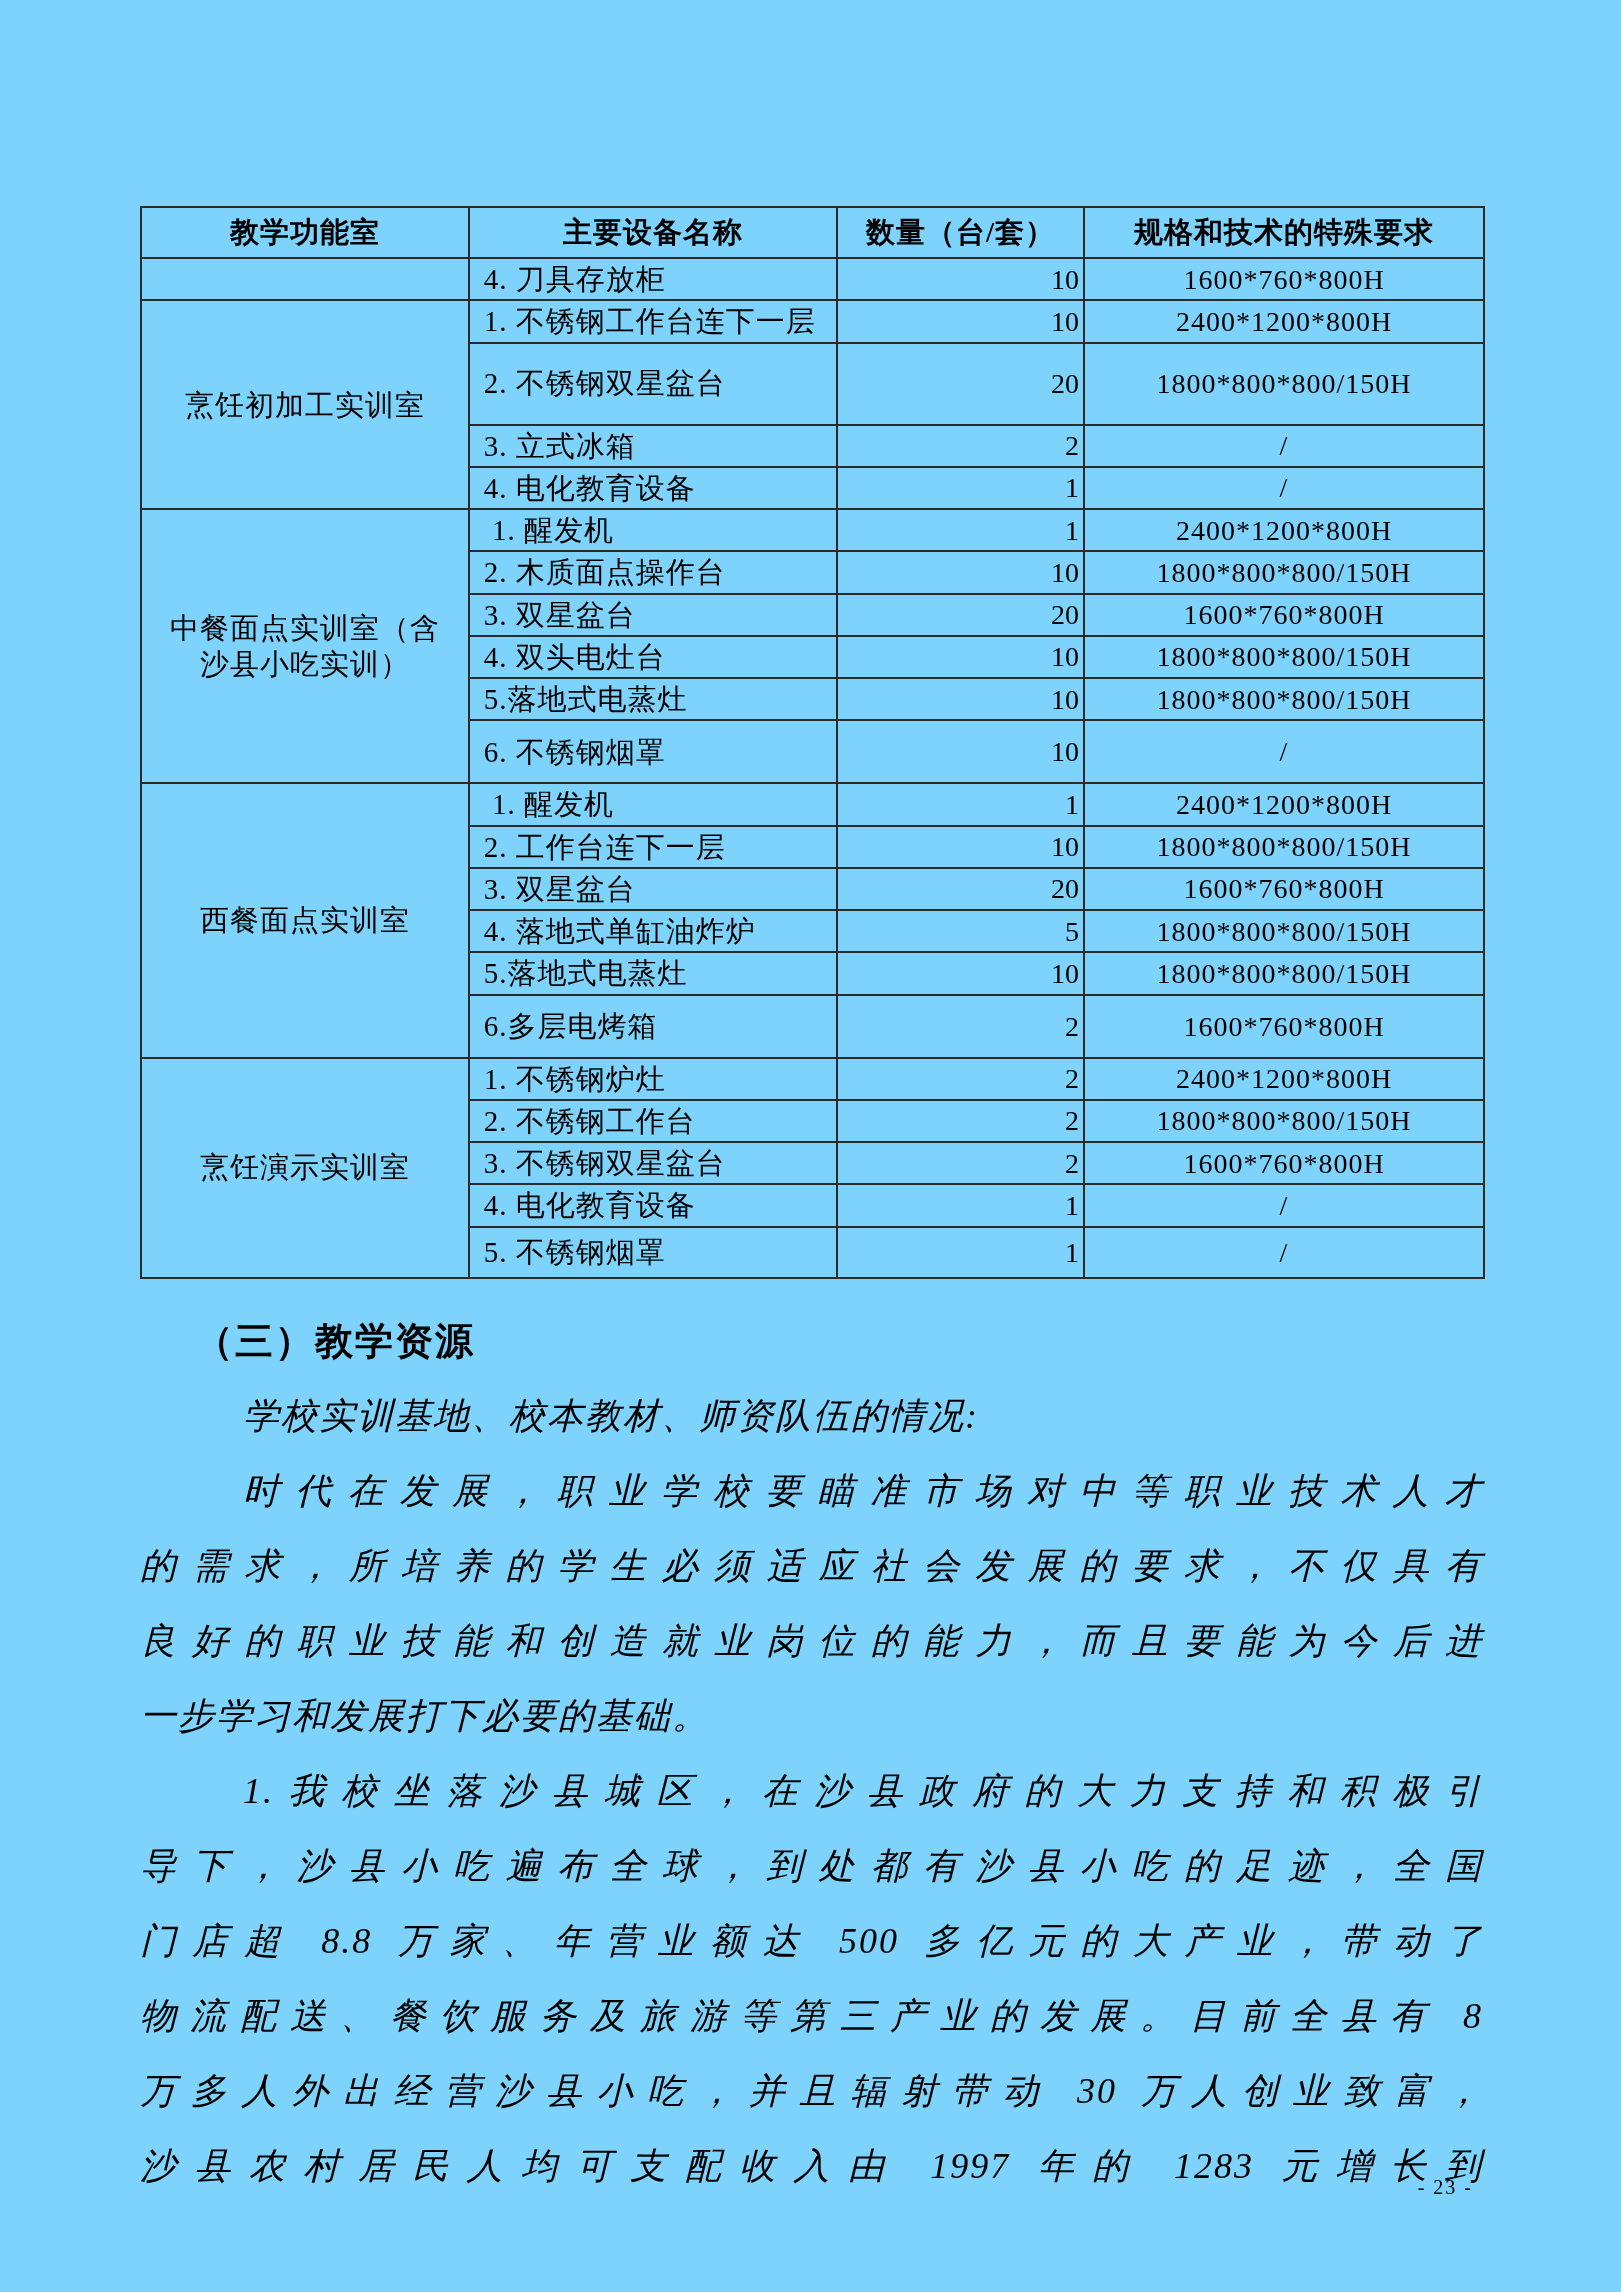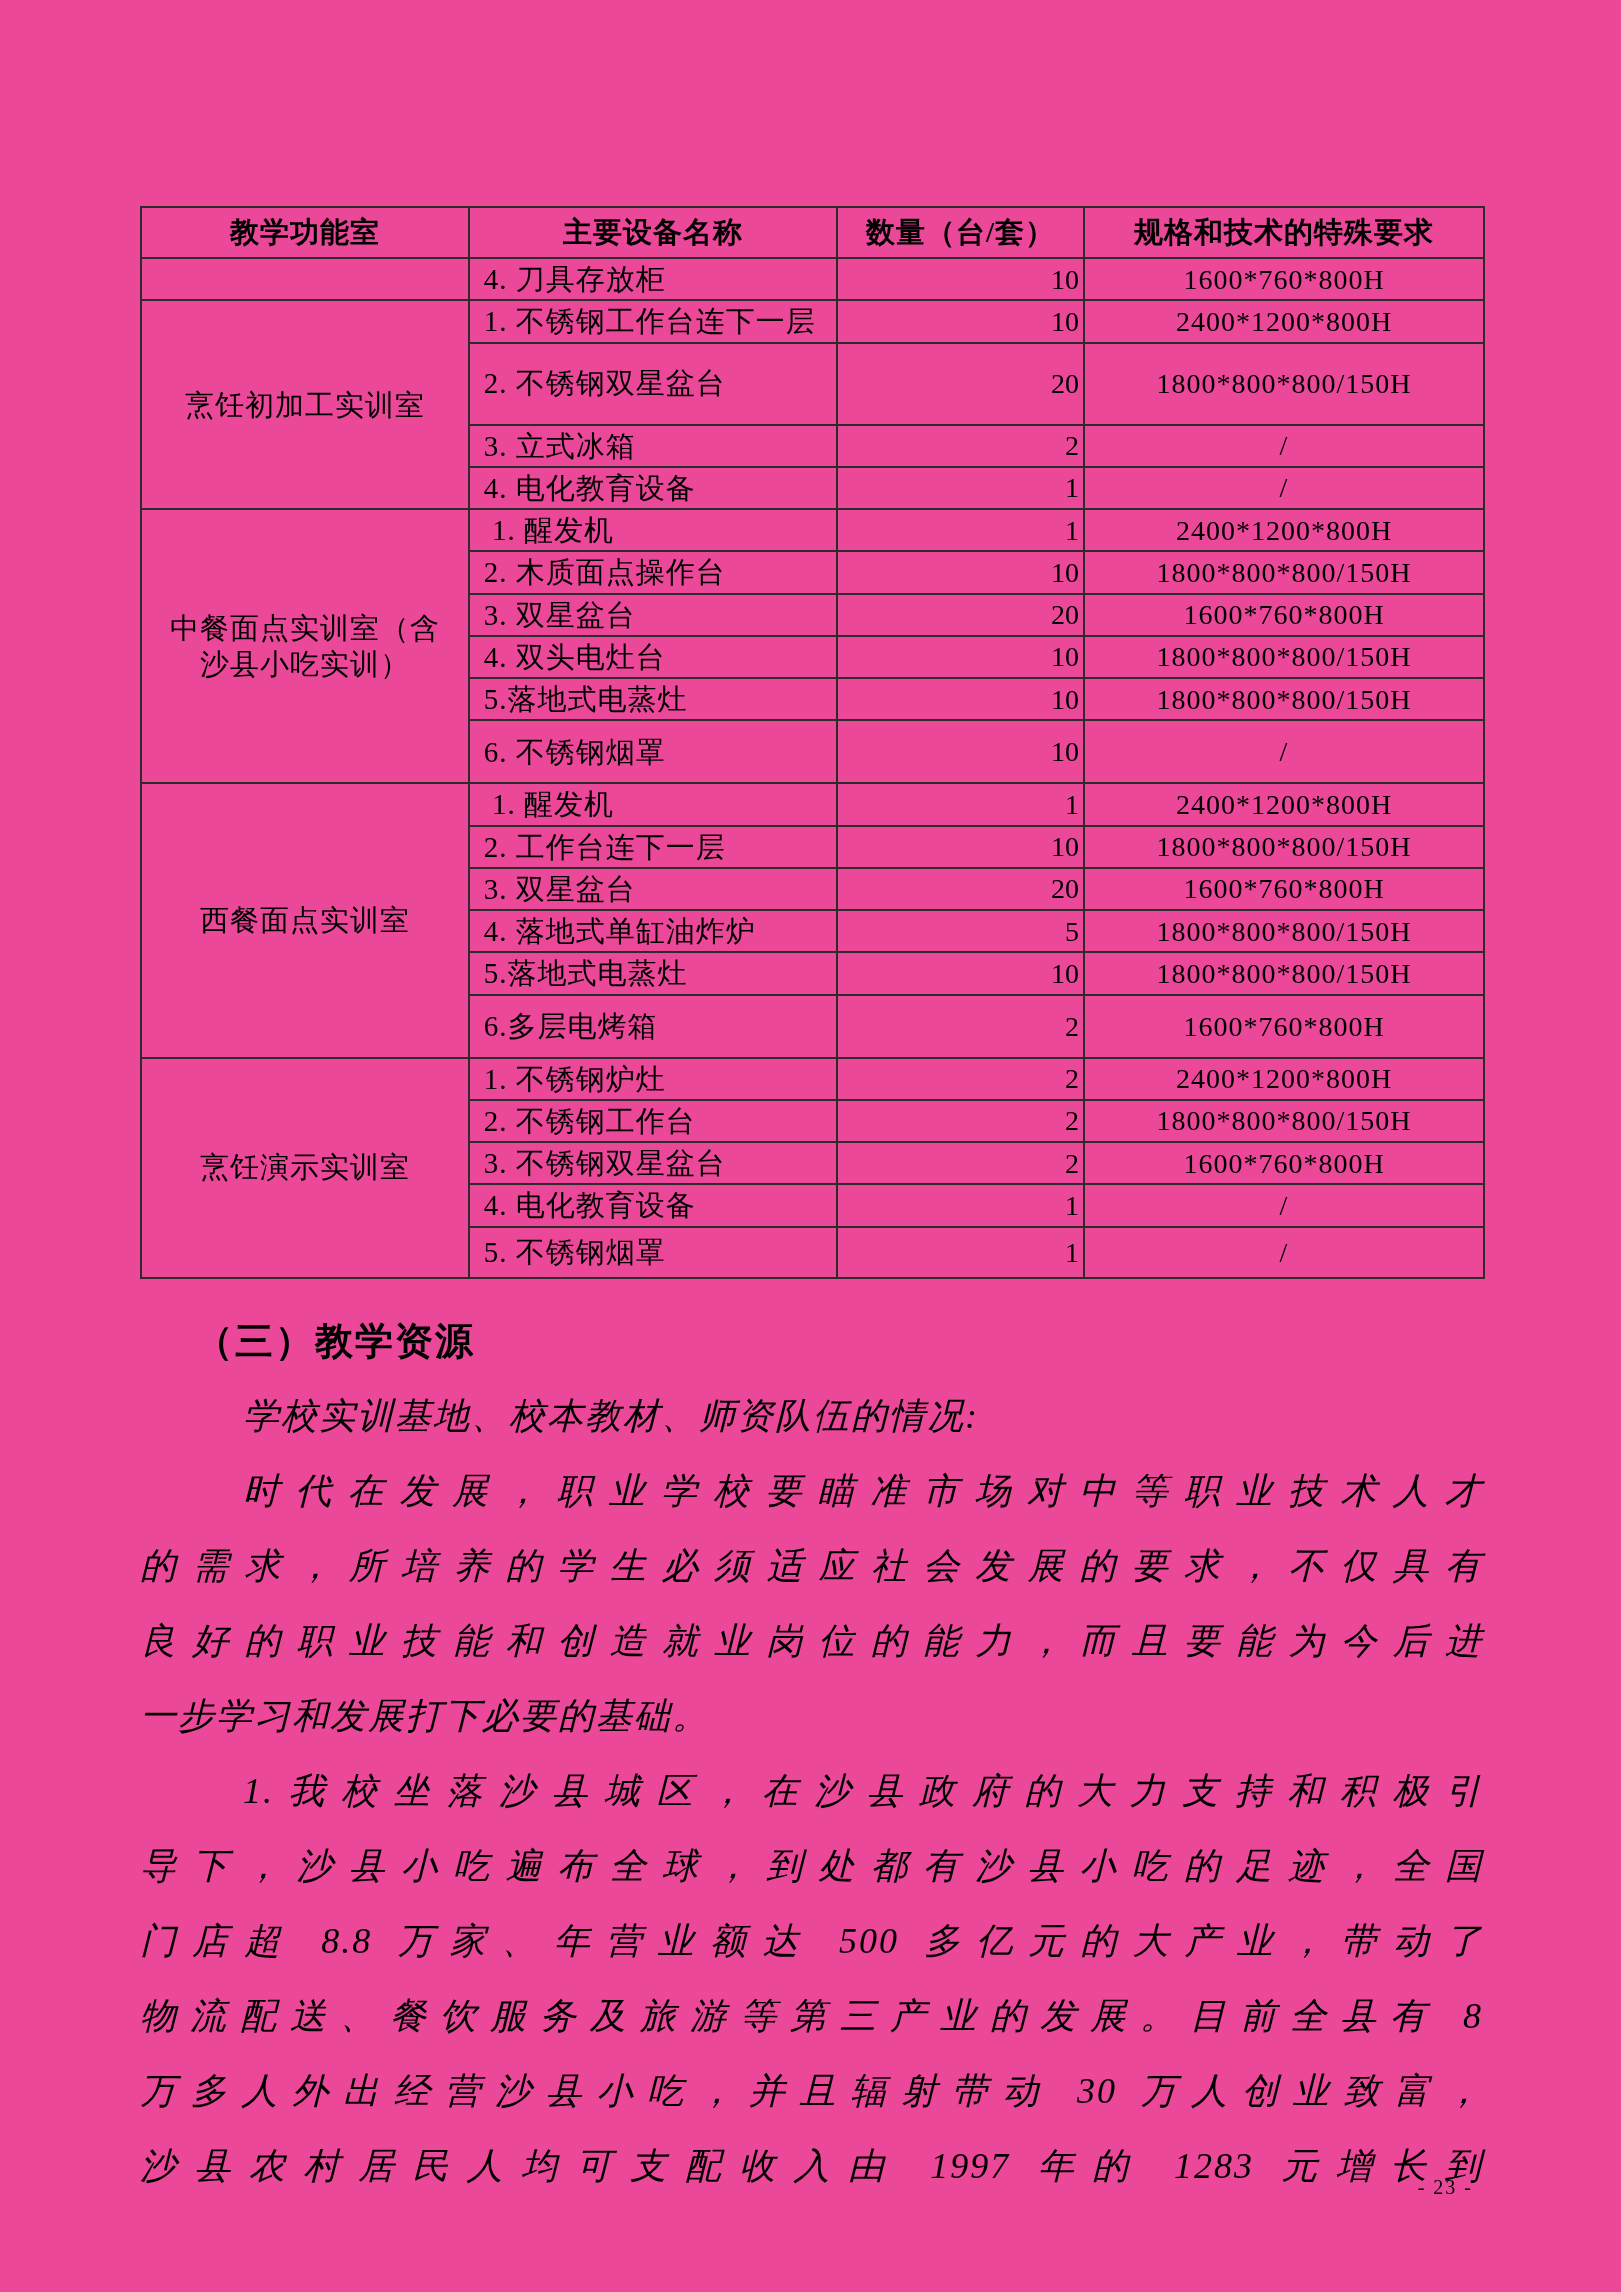--- a/index.html
+++ b/index.html
@@ -1,19 +1,19 @@
 <!DOCTYPE html>
 <html><head>
 <meta charset="utf-8">
 <style>
   html,body { margin:0; padding:0; background:#ffffff; }
   .page {
     position:relative;
     width:1621px; height:2293px;
-    background:#ec4899;
+    background:#7dd3fc;
     color:#000;
     font-family:"Liberation Serif","DejaVu Serif",serif;
     overflow:hidden;
   }
   .doc { position:absolute; left:140px; top:206px; width:1343px; }
 
   table.equip-table {
     width:100%;
     border-collapse:collapse;
     table-layout:fixed;

